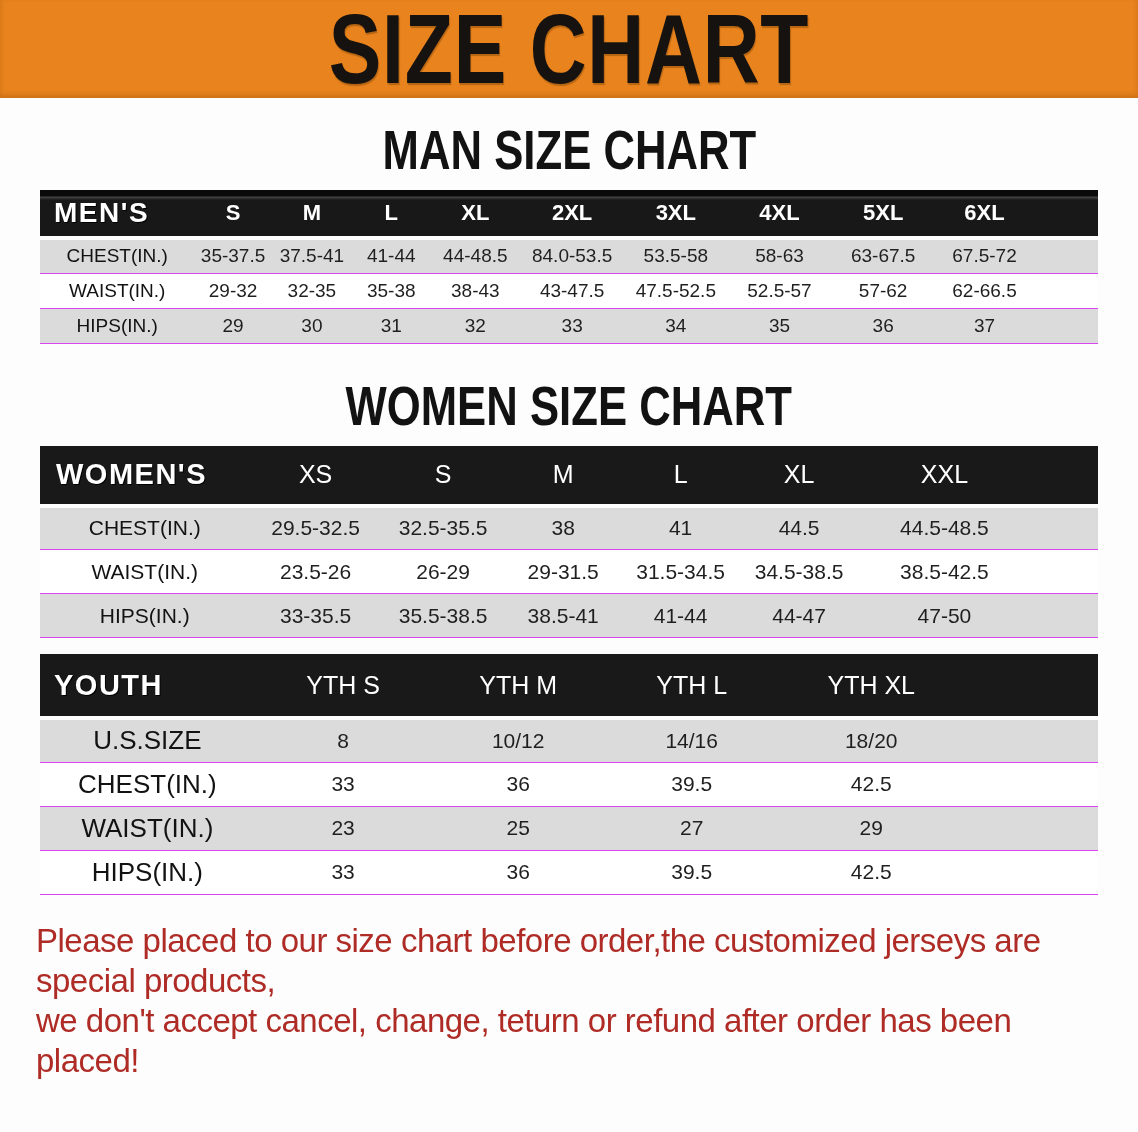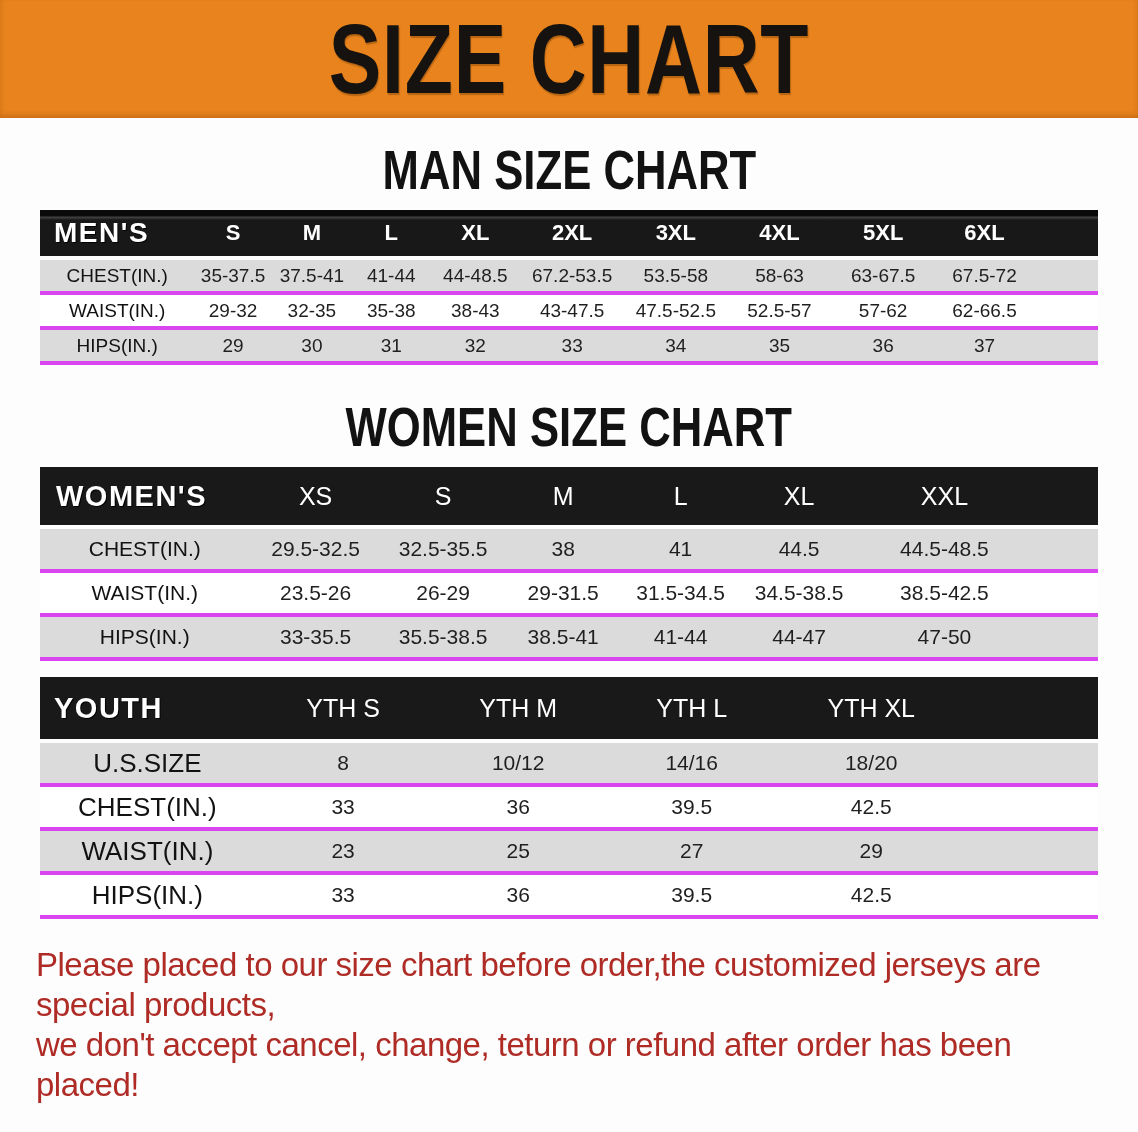--- a/index.html
+++ b/index.html
@@ -8,21 +8,21 @@
   .page {
     position:relative;
     width:1138px; height:1132px;
     background:#fdfdfd;
     overflow:hidden;
     font-family:"Liberation Sans","DejaVu Sans",sans-serif;
   }
 
   
   .banner {
-    height:118px;
+    height:98px;
     background:#E8831D;
     display:flex; align-items:center; justify-content:center;
     box-shadow: inset 0 -3px 5px rgba(120,60,0,0.25);
   }
   .banner-title {
     display:inline-block;
     font-size:96px; font-weight:bold; color:#151210;
     line-height:1; letter-spacing:1px;
     transform:scale(0.82,1.02);
     transform-origin:center;
@@ -62,21 +62,21 @@
     padding-left:14px;
     font-weight:bold;
     letter-spacing:1.5px;
     text-shadow:1px 1px 0 #000;
   }
 
   tbody tr:nth-child(odd)  { background:#DBDBDB; }
   tbody tr:nth-child(even) { background:#ffffff; }
   tbody { color:#1f1f1f; }
   .row-label { font-weight:normal; color:#121212; }
-  tbody tr { border-bottom:4px solid #d946ef;margin-top:16px; }
+  tbody tr { border-bottom:1px solid #d946ef;margin-top:16px; }
 
   
   .t0 thead th { height:48px; font-size:22px; font-weight:bold; }
   .t0 .group-cell { font-size:28px; }
   .t0 tbody tr { height:35px; font-size:19px; }
   .t0 .row-label { font-size:19px; }
   .t0 th:last-child, .t0 td:last-child { padding-right:64px; }
 
   
   .t1 thead th { height:60px; font-size:25px; font-weight:normal; }
@@ -142,21 +142,21 @@
             <th>6XL</th>
           </tr>
         </thead>
       <tbody>
           <tr>
             <th class="row-label">CHEST(IN.)</th>
             <td>35-37.5</td>
             <td>37.5-41</td>
             <td>41-44</td>
             <td>44-48.5</td>
-            <td>67.2-53.5</td>
+            <td>84.0-53.5</td>
             <td>53.5-58</td>
             <td>58-63</td>
             <td>63-67.5</td>
             <td>67.5-72</td>
           </tr>
           <tr>
             <th class="row-label">WAIST(IN.)</th>
             <td>29-32</td>
             <td>32-35</td>
             <td>35-38</td>

